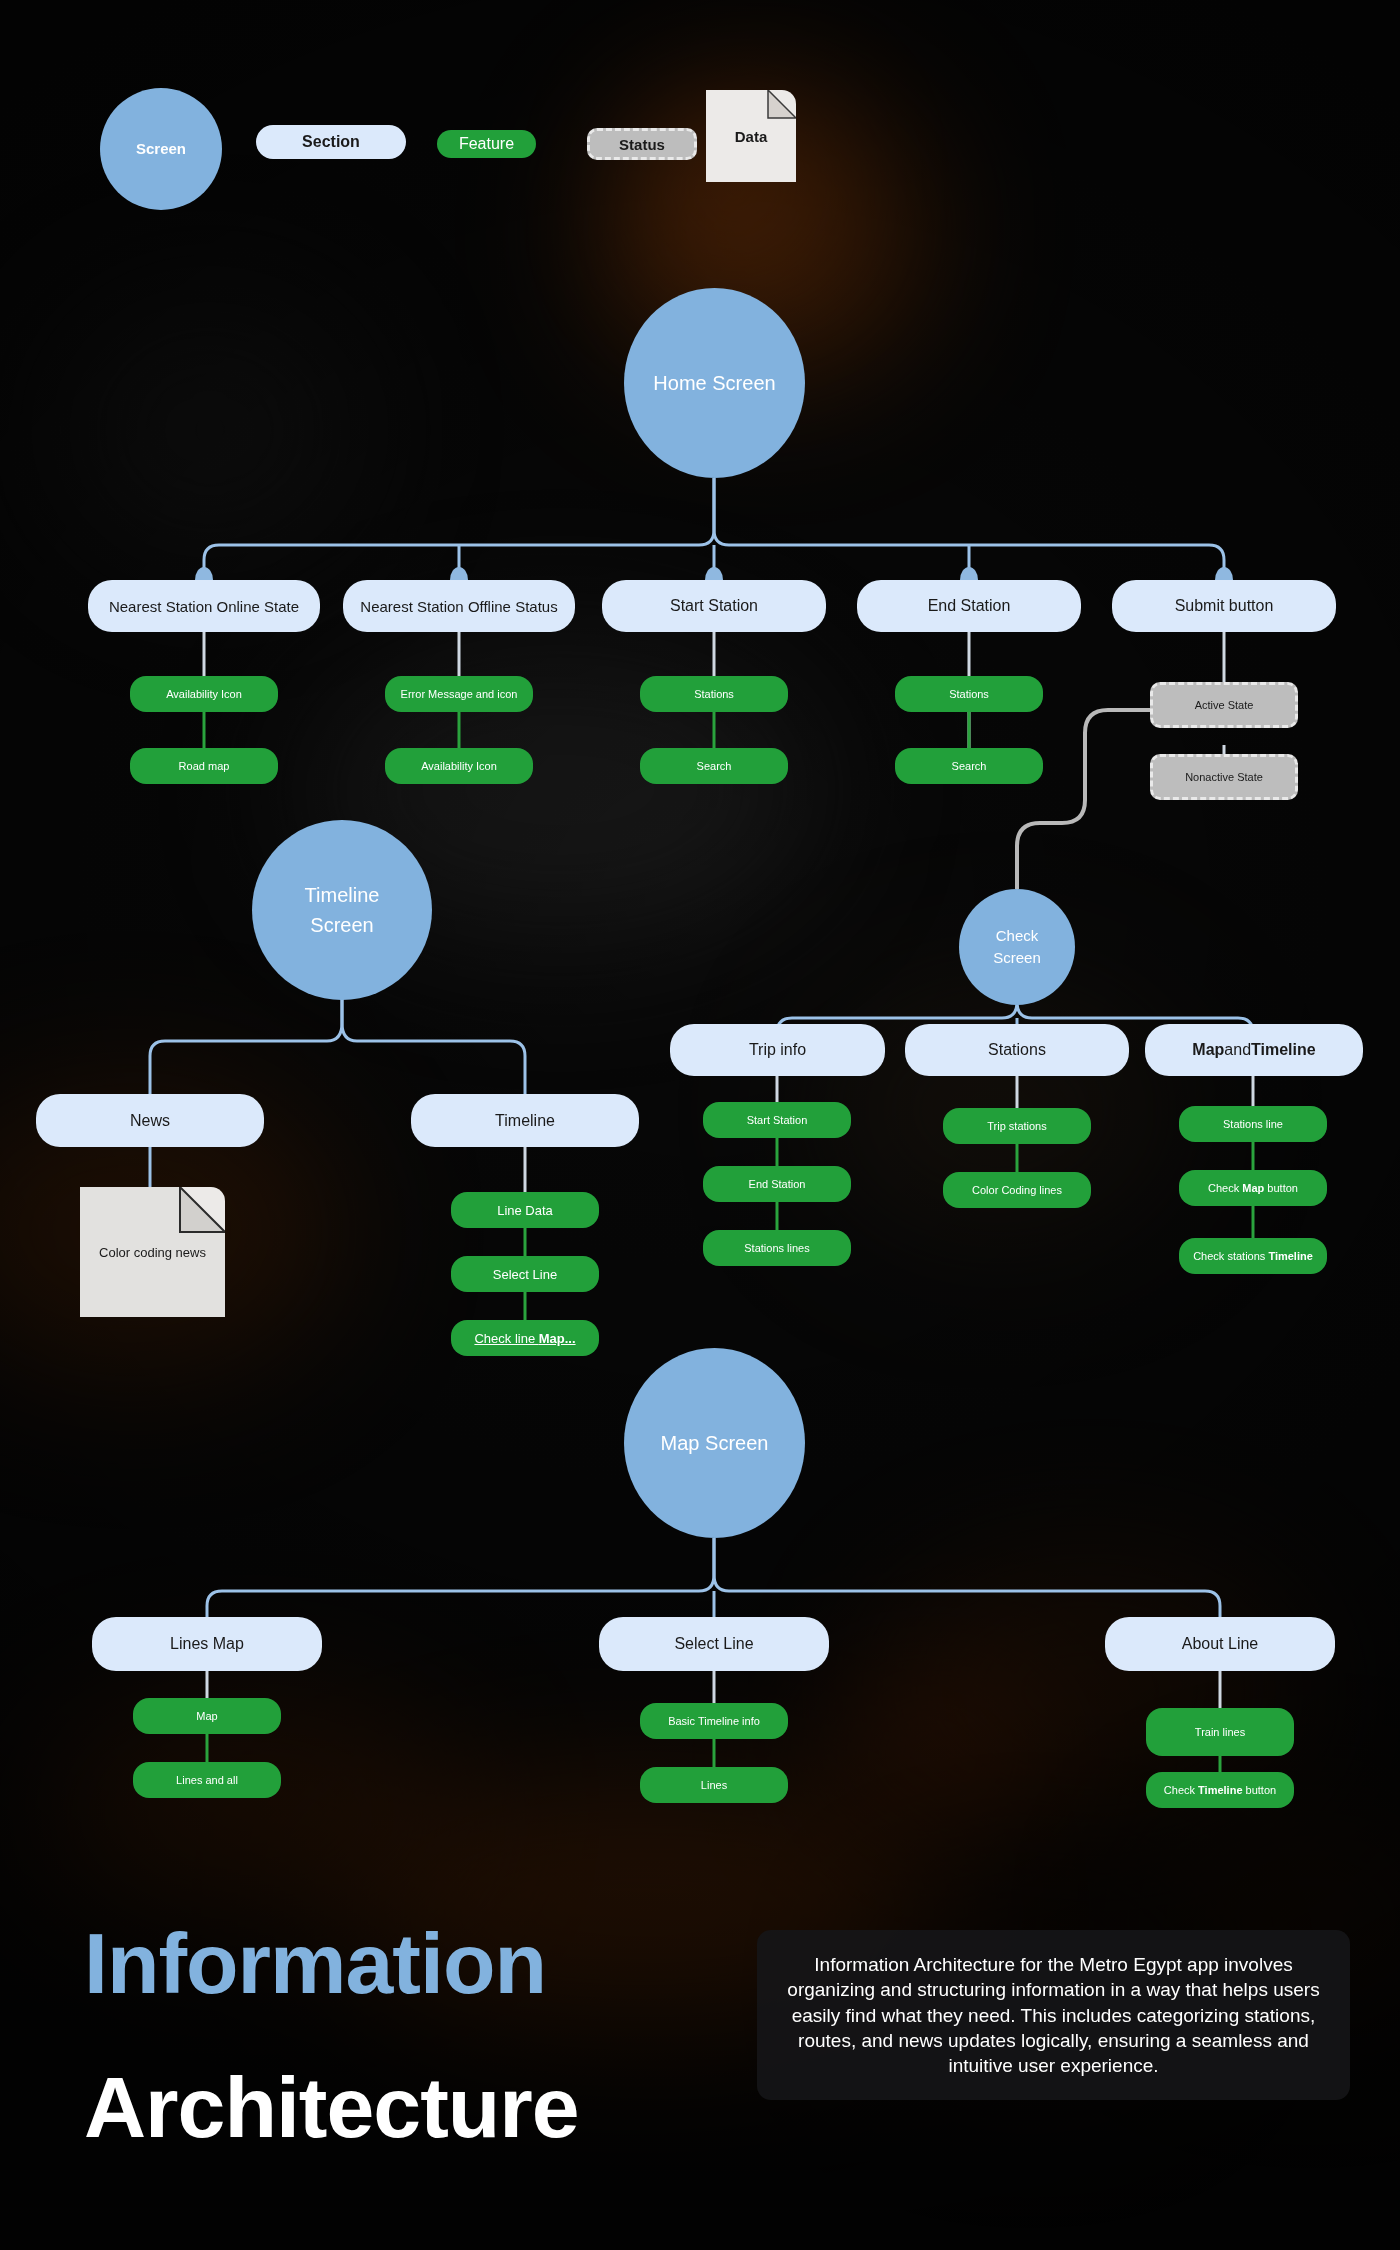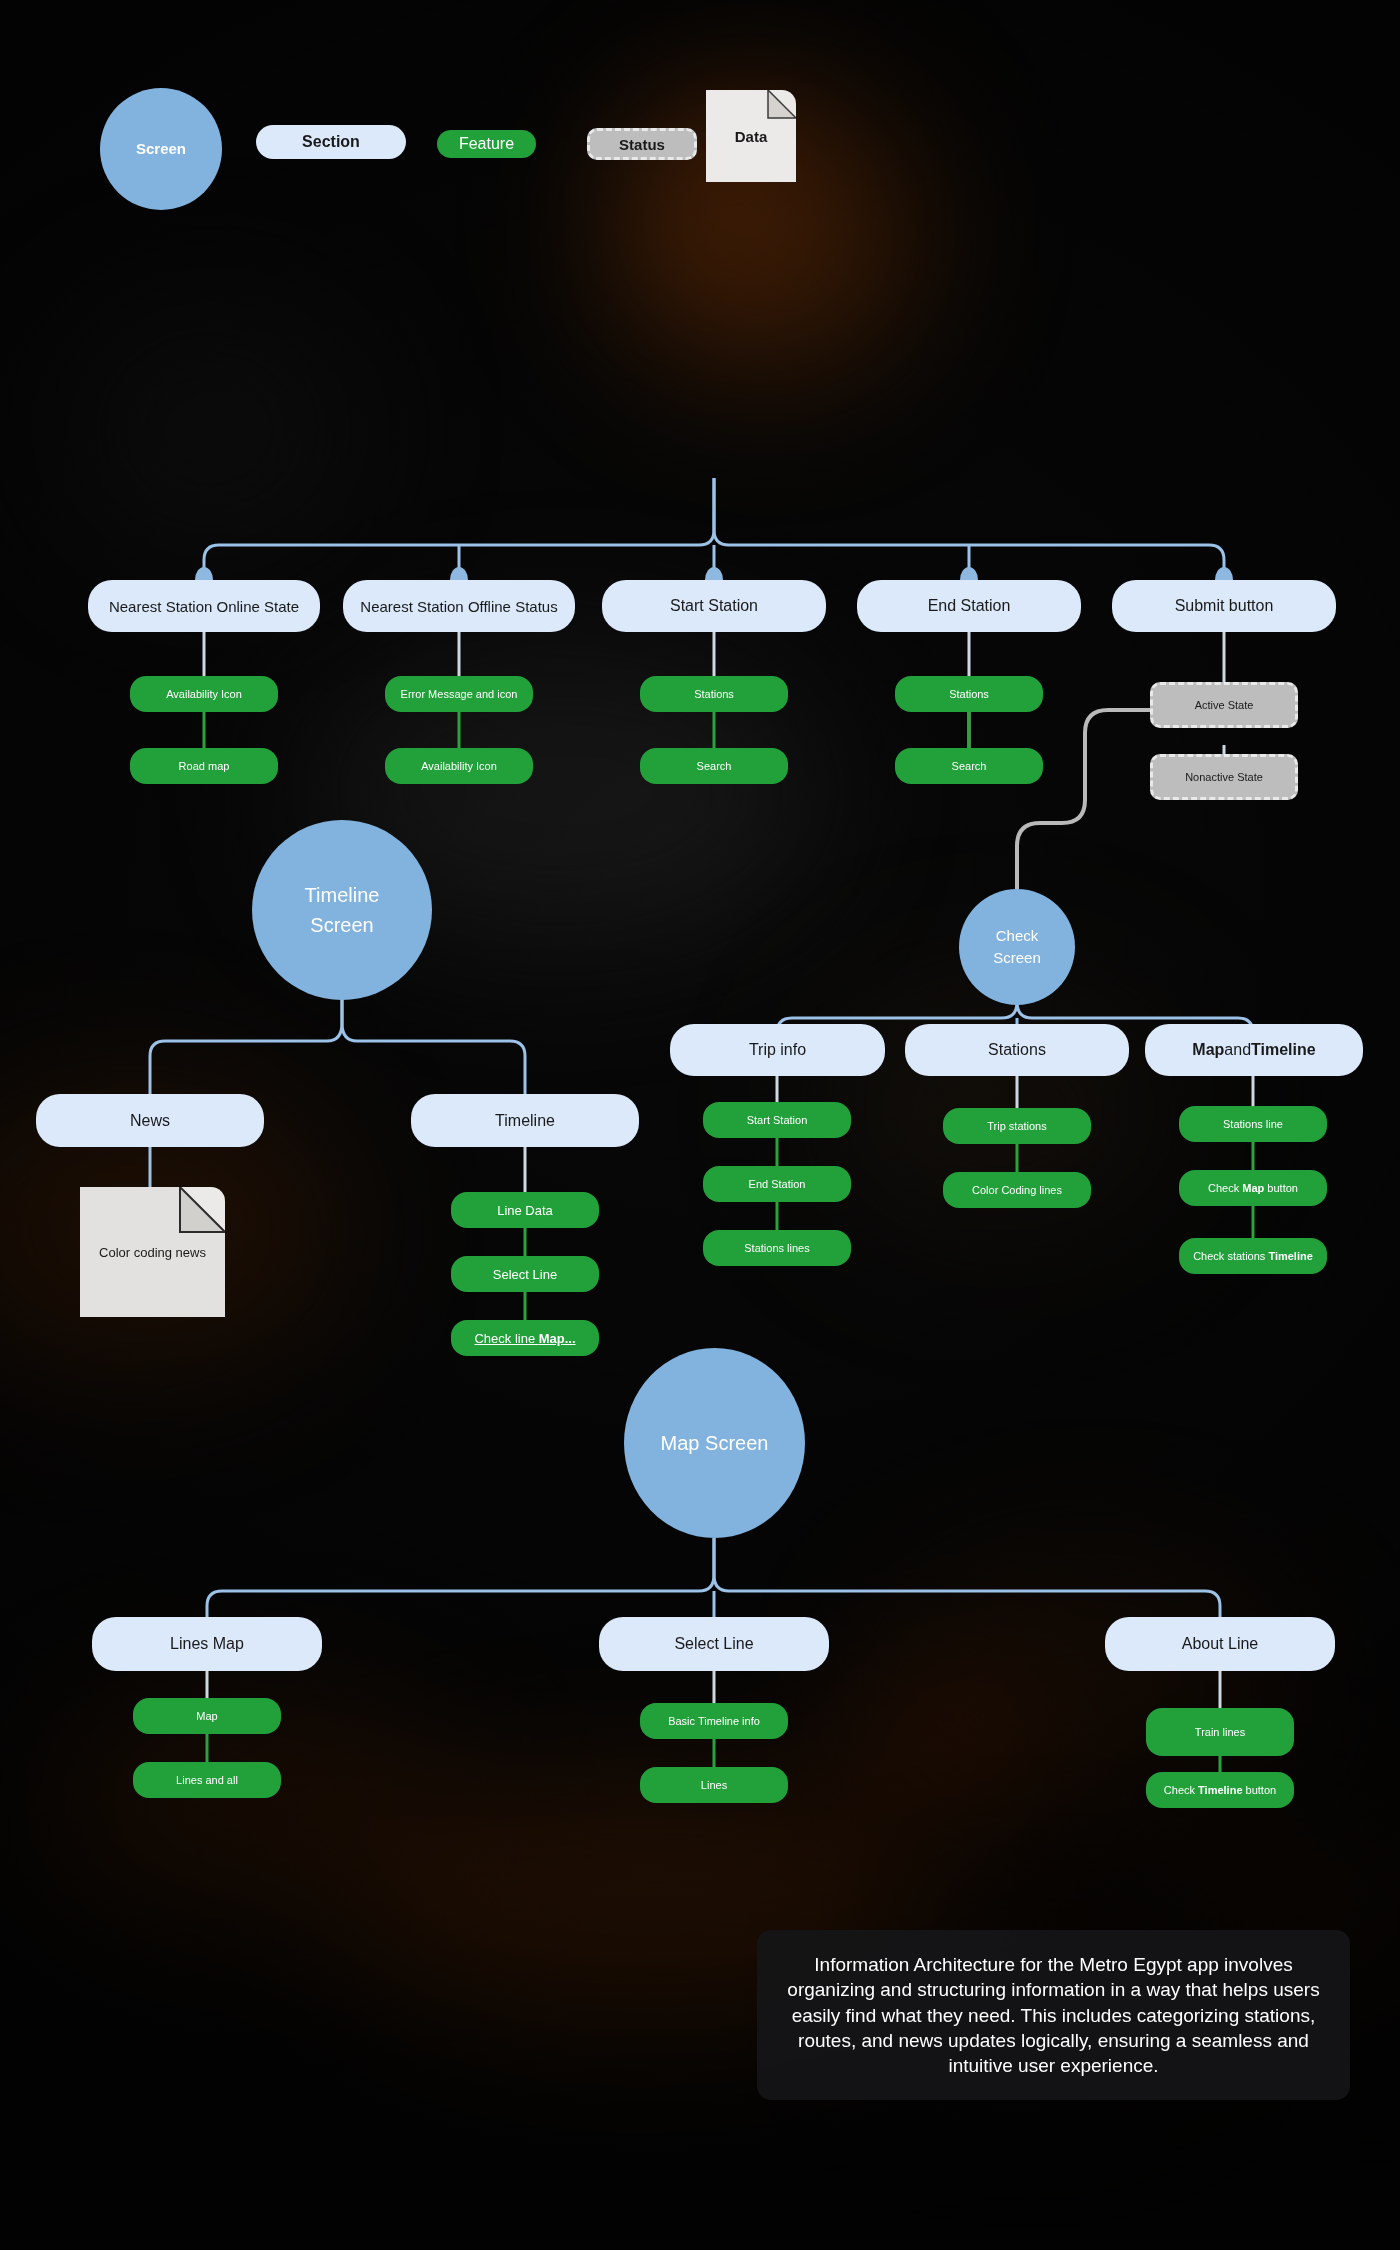--- a/index.html
+++ b/index.html
@@ -178,20 +178,23 @@
   </div>
 
   <div class="node data legend" style="left:706px;top:90px;width:90px;height:92px;">
     <svg class="sheet" viewBox="0 0 90 92" preserveAspectRatio="none">
       <path d="M0,0 L62,0 L90,28 L90,92 L0,92 Z" fill="#eceae8"></path>
       <path d="M62,0 L90,28 L62,28 Z" fill="#d6d2ce" stroke="#3a3a3a" stroke-width="1.5"></path>
     </svg>
     <span class="lbl">Data</span>
   </div>
 
+  <div class="node screen" style="left:624px;top:288px;width:181px;height:190px;">
+    <span>Home Screen</span>
+  </div>
 
   <div class="node section" style="left:88px;top:580px;width:232px;height:52px;font-size:15px;">
     <span>Nearest Station Online State</span>
   </div>
   <div class="node section" style="left:343px;top:580px;width:232px;height:52px;font-size:15px;">
     <span>Nearest Station Offline Status</span>
   </div>
   <div class="node section" style="left:602px;top:580px;width:224px;height:52px;">
     <span>Start Station</span>
   </div>
@@ -339,18 +342,22 @@
     <span>Lines</span>
   </div>
 
   <div class="node feature" style="left:1146px;top:1708px;width:148px;height:48px;">
     <span>Train lines</span>
   </div>
   <div class="node feature" style="left:1146px;top:1772px;width:148px;height:36px;">
     <span>Check <b>Timeline</b> button</span>
   </div>
 
+  <div id="title-block" style="left:84px;top:1920px;">
+    <div class="title-l1">Information</div>
+    <div class="title-l2" style="margin-top:58px;">Architecture</div>
+  </div>
 
   <div id="desc" style="left:757px;top:1930px;width:593px;">
     <span>Information Architecture for the Metro Egypt app involves organizing and structuring information in a way that helps users easily find what they need. This includes categorizing stations, routes, and news updates logically, ensuring a seamless and intuitive user experience.</span>
   </div>
 
 </div>
 
 </body></html>

